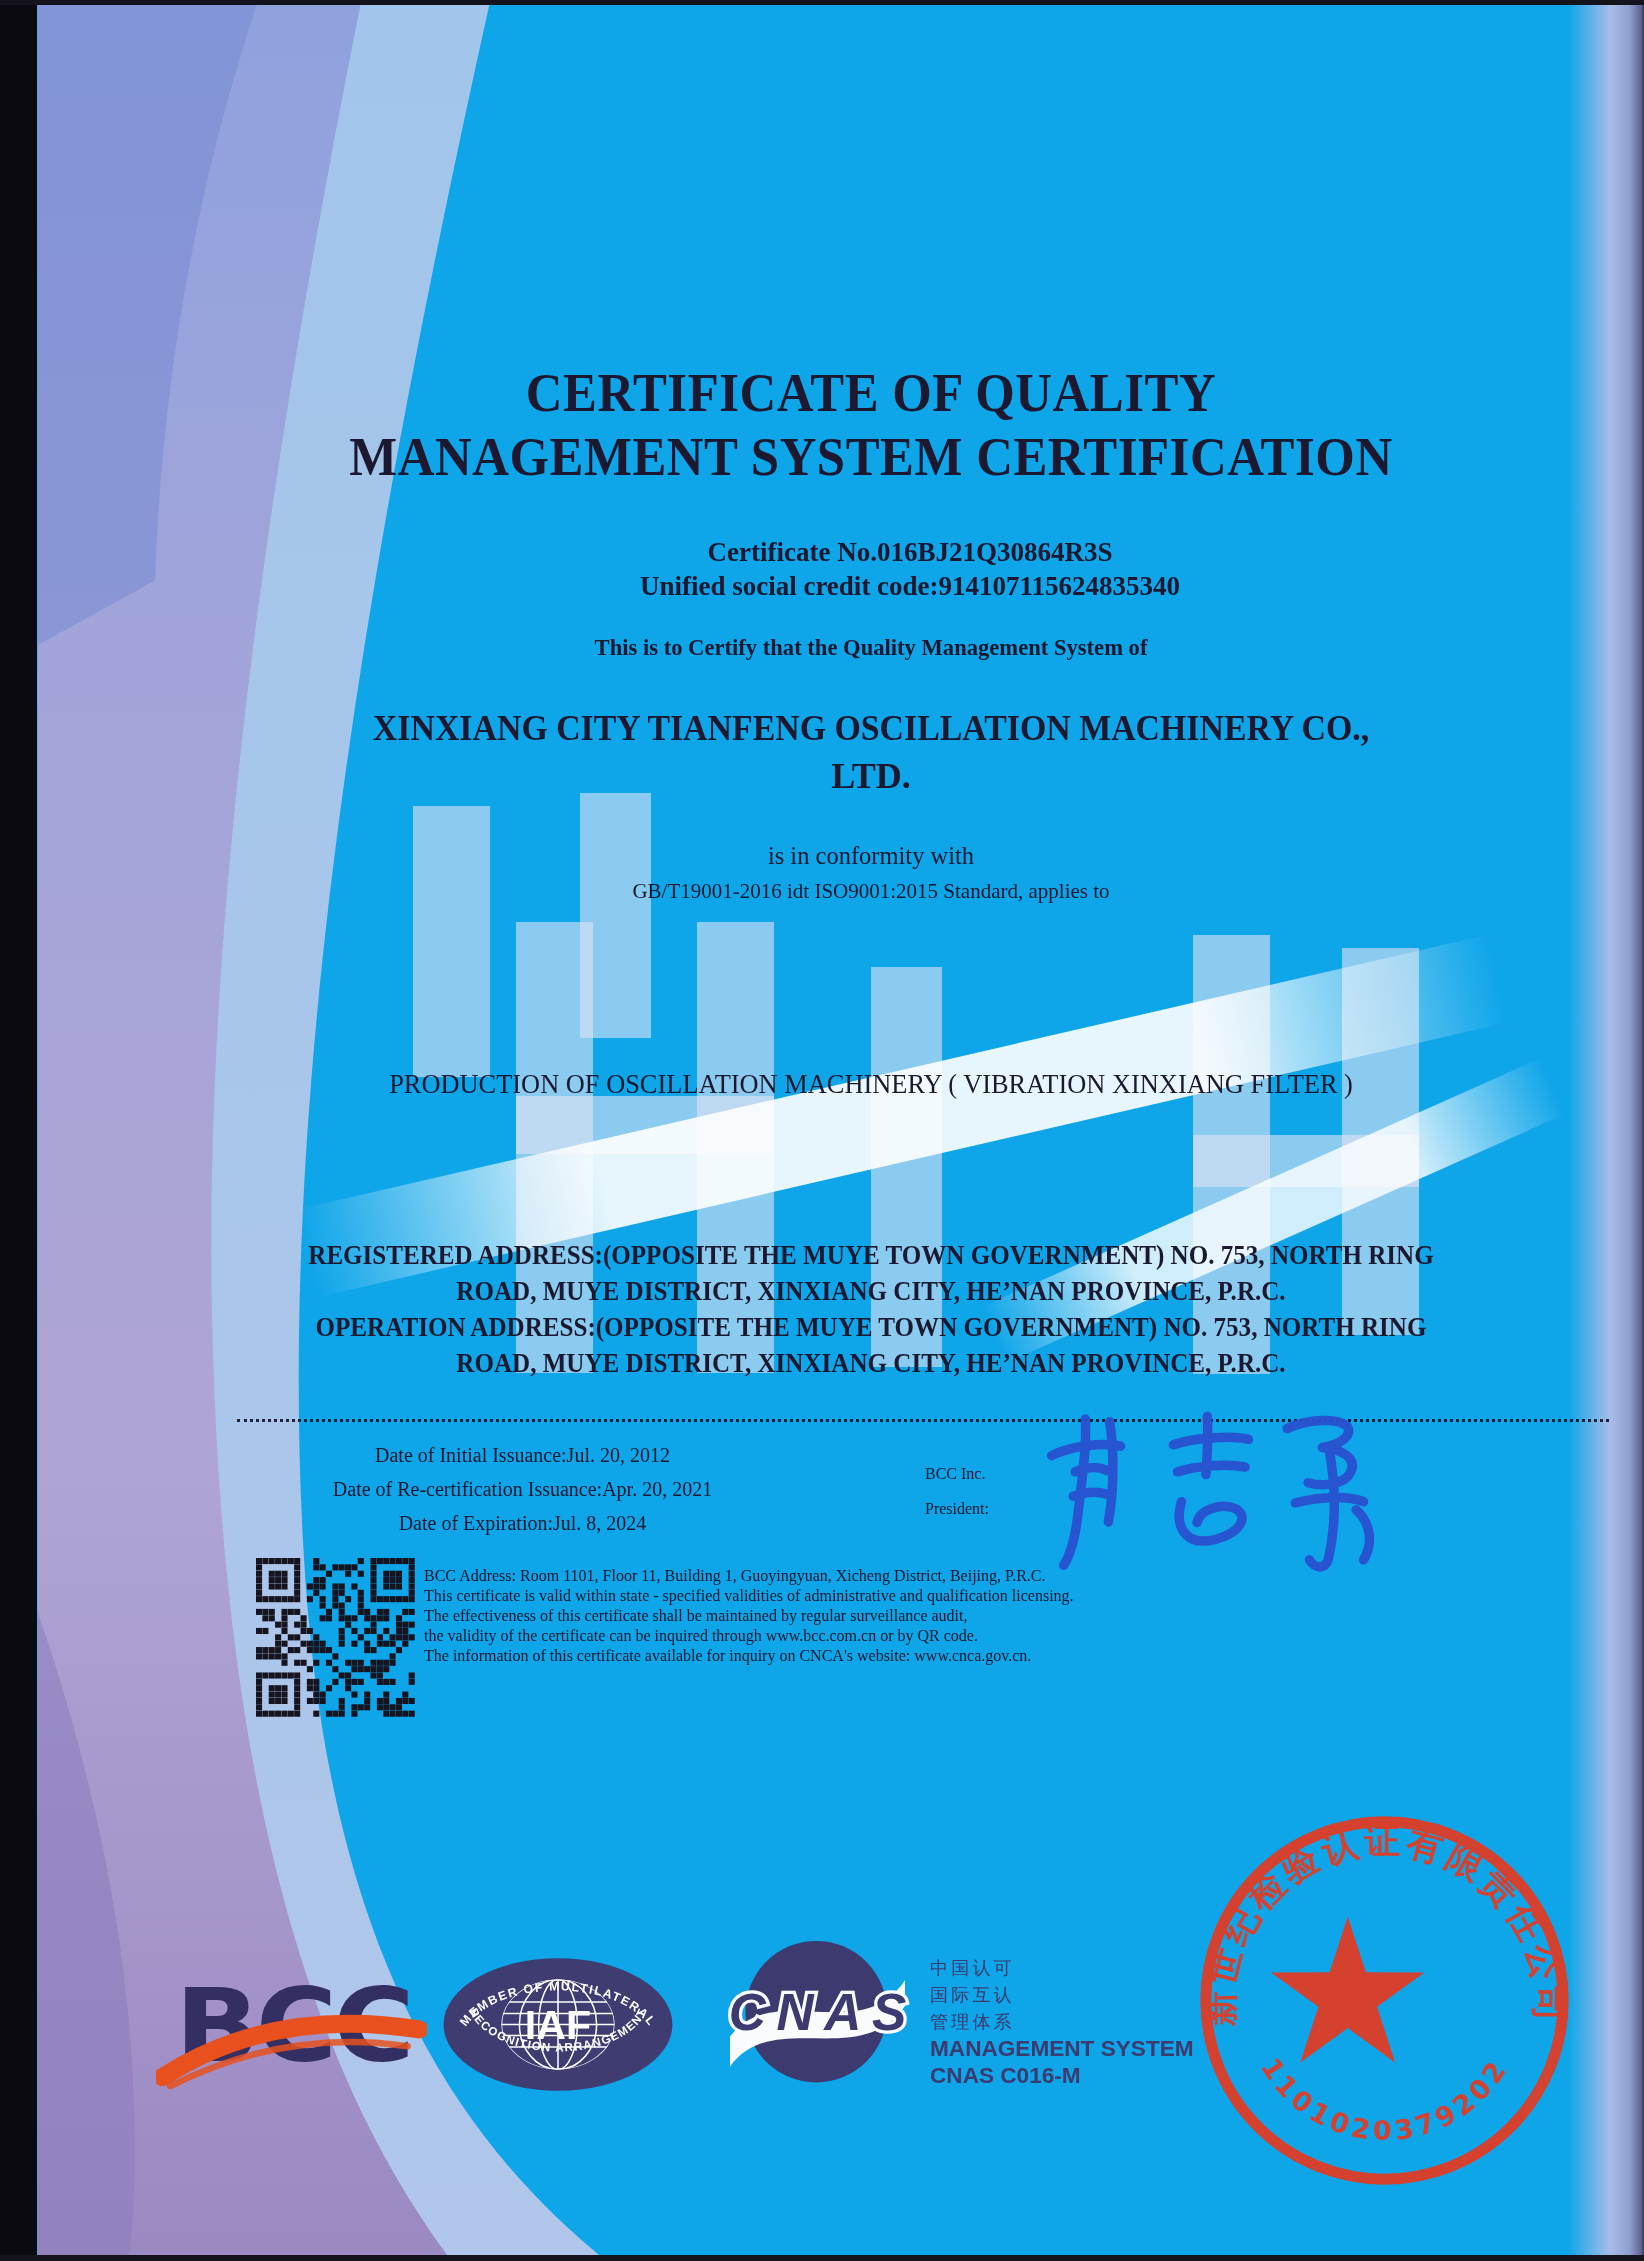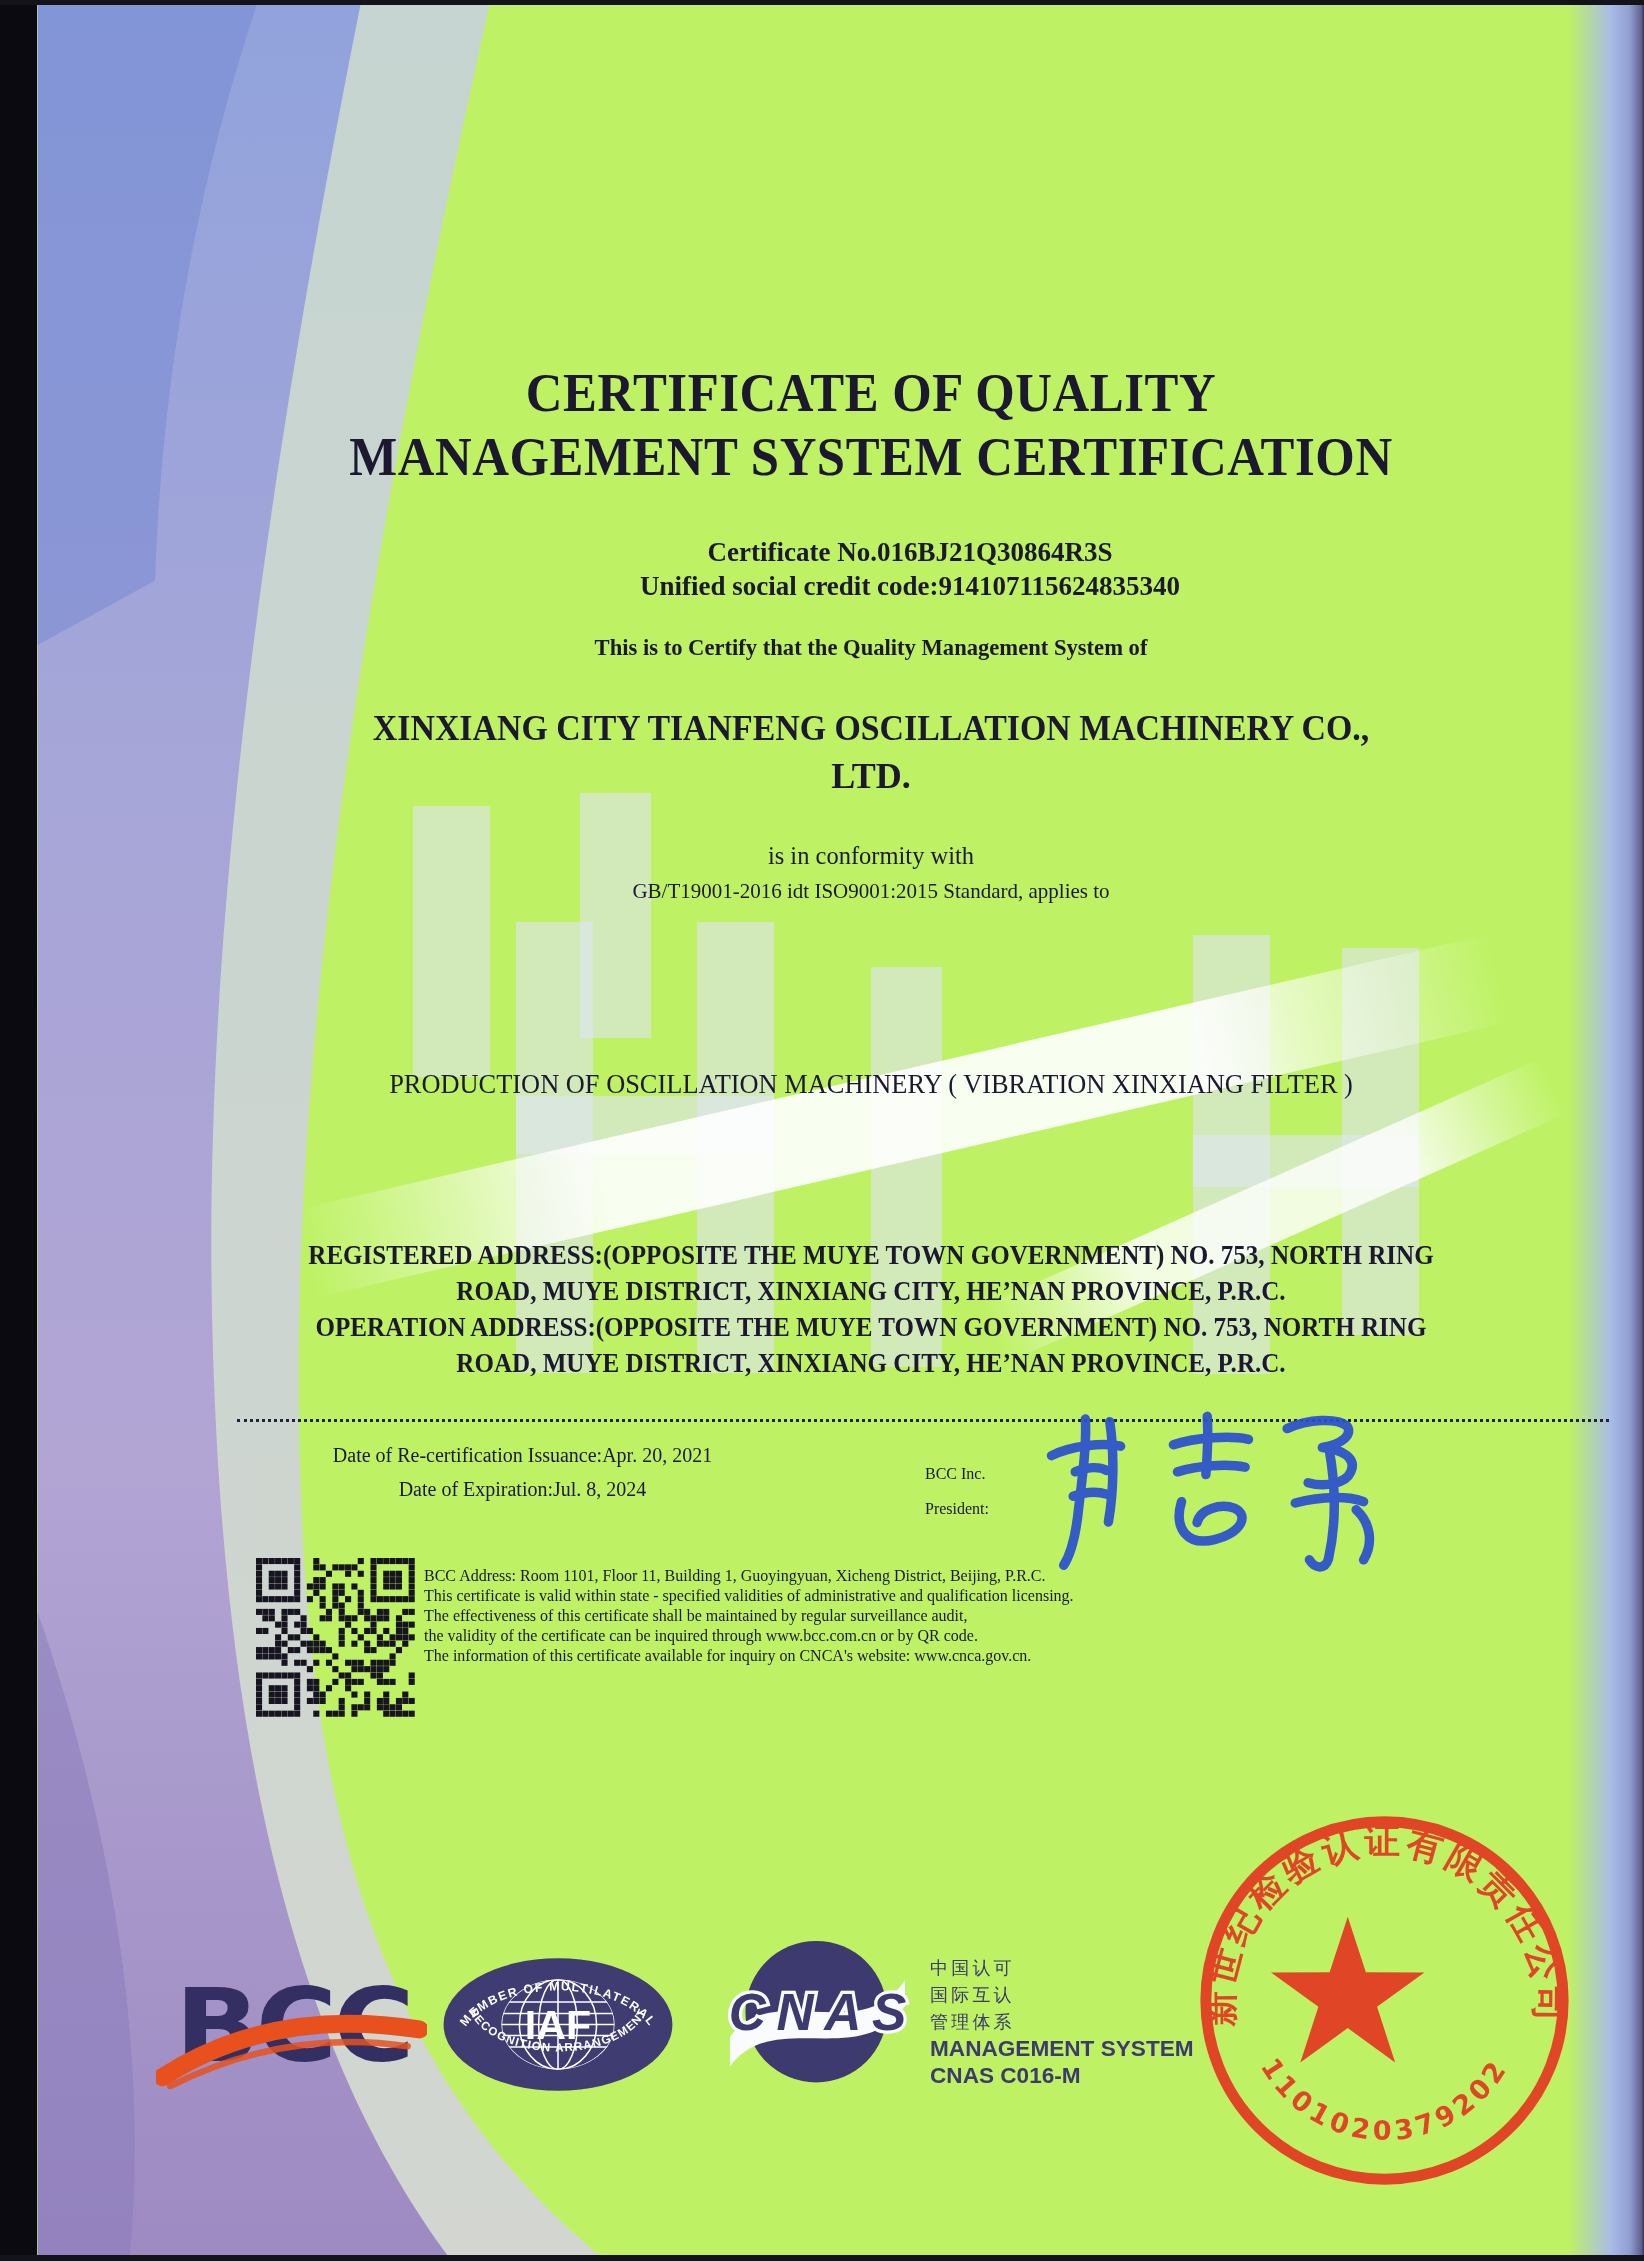--- a/index.html
+++ b/index.html
@@ -1,16 +1,16 @@
 <!DOCTYPE html>
 <html style="font-size:10.3px"><head>
 <meta charset="utf-8">
 <style>
   html,body{margin:0;padding:0;background:#26252e;}
-  #page{position:relative;width:1645px;height:2261px;background:#bef264;overflow:hidden;
+  #page{position:relative;width:1645px;height:2261px;background:#0ea5e9;overflow:hidden;
         font-family:"Liberation Serif",serif;color:#1b1830;}
   .abs{position:absolute;}
   .ctr{left:97px;width:1548px;text-align:center;}
   .condense{transform:scaleX(.94);transform-origin:50% 50%;}
   .title{font-size:54px;font-weight:700;letter-spacing:0.6px;}
   .certline{font-size:27px;font-weight:700;}
   .intro{font-size:22.6px;}
   .company{font-size:36px;font-weight:700;}
   .conf1{font-size:24.5px;}
   .conf2{font-size:21px;}
@@ -93,20 +93,21 @@
   <div class="abs ctr addr" style="top:1237px;">
     <div>REGISTERED ADDRESS:(OPPOSITE THE MUYE TOWN GOVERNMENT) NO. 753, NORTH RING</div>
     <div>ROAD, MUYE DISTRICT, XINXIANG CITY, HE’NAN PROVINCE, P.R.C.</div>
     <div>OPERATION ADDRESS:(OPPOSITE THE MUYE TOWN GOVERNMENT) NO. 753, NORTH RING</div>
     <div>ROAD, MUYE DISTRICT, XINXIANG CITY, HE’NAN PROVINCE, P.R.C.</div>
   </div>
 
   <div class="abs dotline" style="left:237px;top:1419px;width:1372px;height:0;"></div>
 
   <div class="abs dates" style="left:200px;top:1438px;width:645px;text-align:center;">
+    <div>Date of Initial Issuance:Jul. 20, 2012</div>
     <div>Date of Re-certification Issuance:Apr. 20, 2021</div>
     <div>Date of Expiration:Jul. 8, 2024</div>
   </div>
 
   <div class="abs issuer" style="left:925px;top:1436px;">
     <div>BCC Inc.</div>
     <div>President:</div>
   </div>
 
   <svg class="abs" style="left:1038px;top:1406px;" width="352" height="171" viewBox="0 0 520 250">

